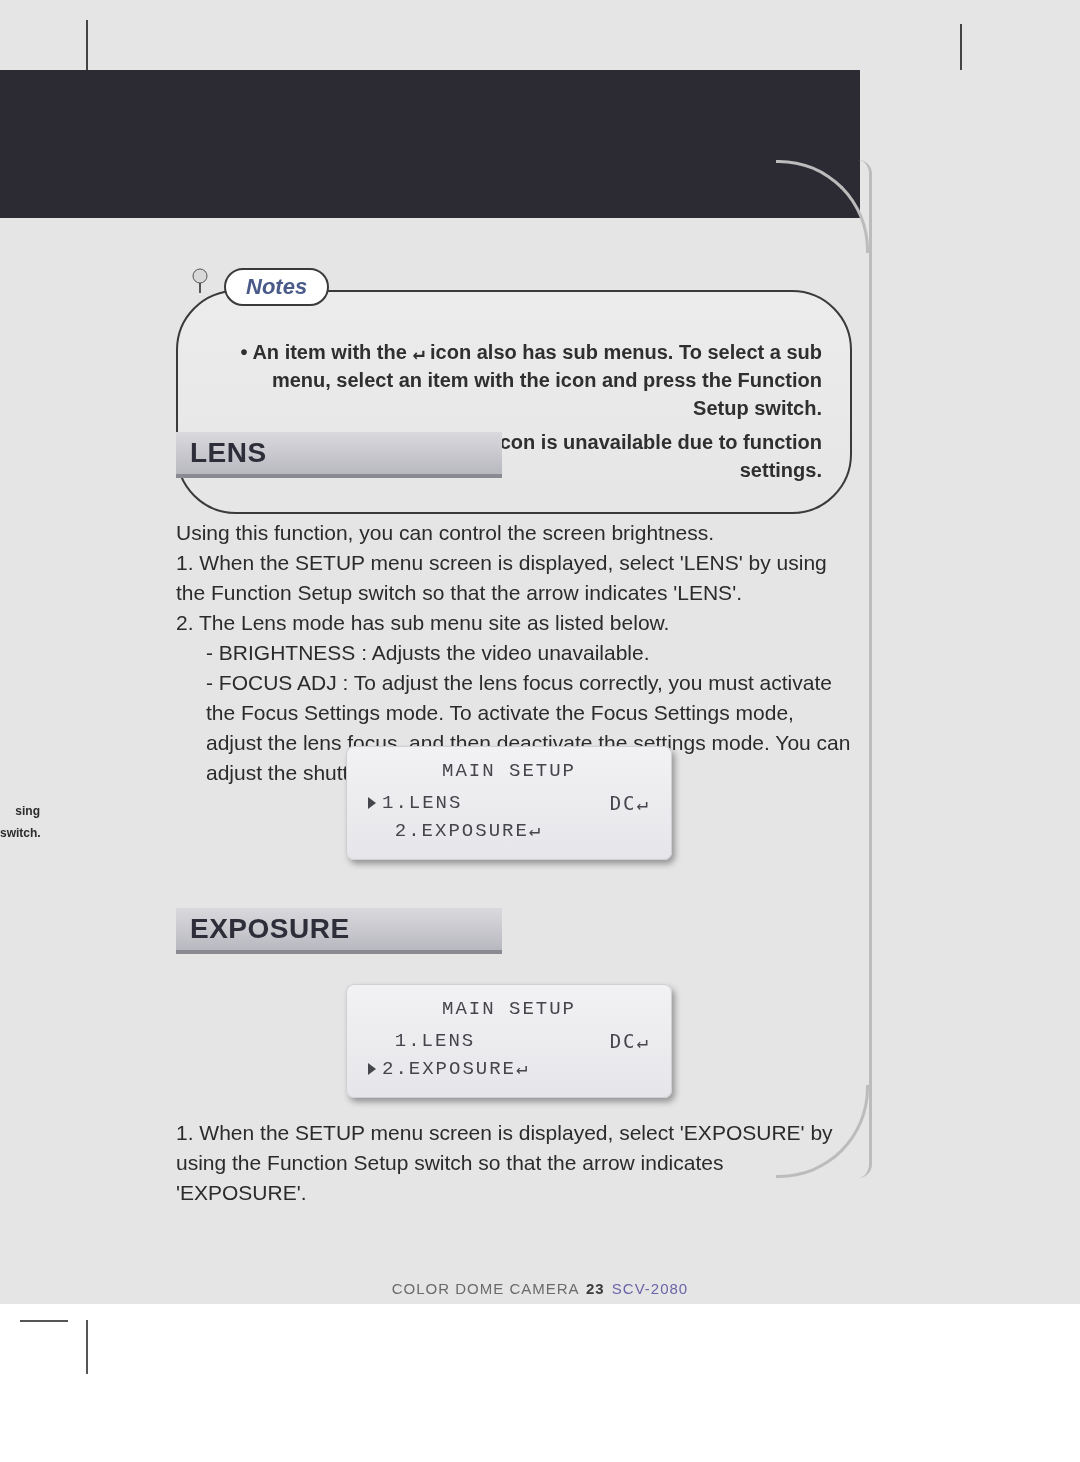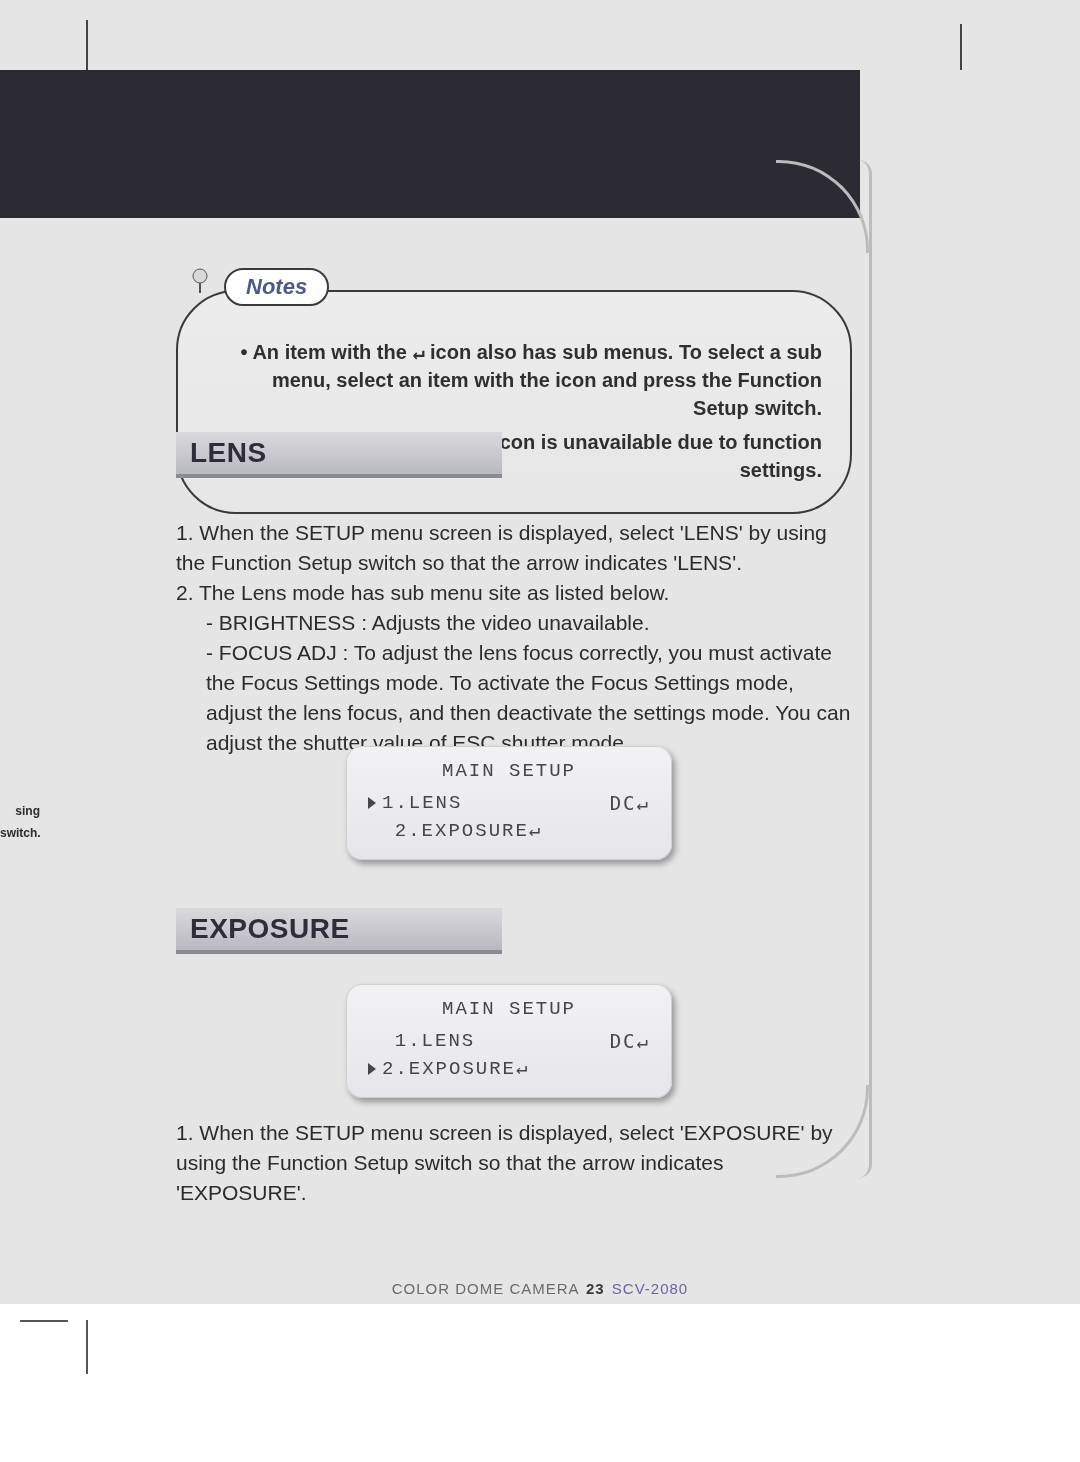--- a/index.html
+++ b/index.html
@@ -109,21 +109,21 @@
     color: #2b2b2b;
   }
   .sub { padding-left: 30px; }
 
   
   .osd {
     position: absolute;
     left: 346px;
     width: 326px;
     background: linear-gradient(#f2f2f4,#e6e6ea);
-    border-radius: 16px;
+    border-radius: 8px;
     box-shadow: 3px 4px 6px rgba(0,0,0,0.35), inset 0 0 0 1px #cfcfd4;
     padding: 14px 18px 16px 18px;
     font-family: "Courier New", monospace;
     font-size: 19px;
     color: #45454c;
     letter-spacing: 2px;
   }
   .osd .title { text-align: center; margin-bottom: 8px; }
   .osd .row { display:flex; justify-content:space-between; padding: 2px 4px; }
   .osd .row .left { white-space: pre; text-align: center; }
@@ -195,20 +195,21 @@
         <span>An item with the --- icon is unavailable due to function settings.</span>
       </li>
     </ul>
   </div>
 
   <div class="heading" style="top:432px;">
     <span>LENS</span>
   </div>
 
   <div class="body-text" style="top:518px;">
+    <div>Using this function, you can control the screen brightness.</div>
     <div>1. When the SETUP menu screen is displayed, select 'LENS' by using the Function Setup switch so that the arrow indicates 'LENS'.</div>
     <div>2. The Lens mode has sub menu site as listed below.</div>
     <div class="sub">- BRIGHTNESS : Adjusts the video unavailable.</div>
     <div class="sub">- FOCUS ADJ   : To adjust the lens focus correctly, you must activate the Focus Settings mode. To activate the Focus Settings mode, adjust the lens focus, and then deactivate the settings mode. You can adjust the shutter value of ESC shutter mode.</div>
   </div>
 
   <div class="osd" style="top:746px;">
     <div class="title">MAIN SETUP</div>
     <div class="row">
       <span class="left"><span class="cursor"></span><span>1.LENS</span></span>

